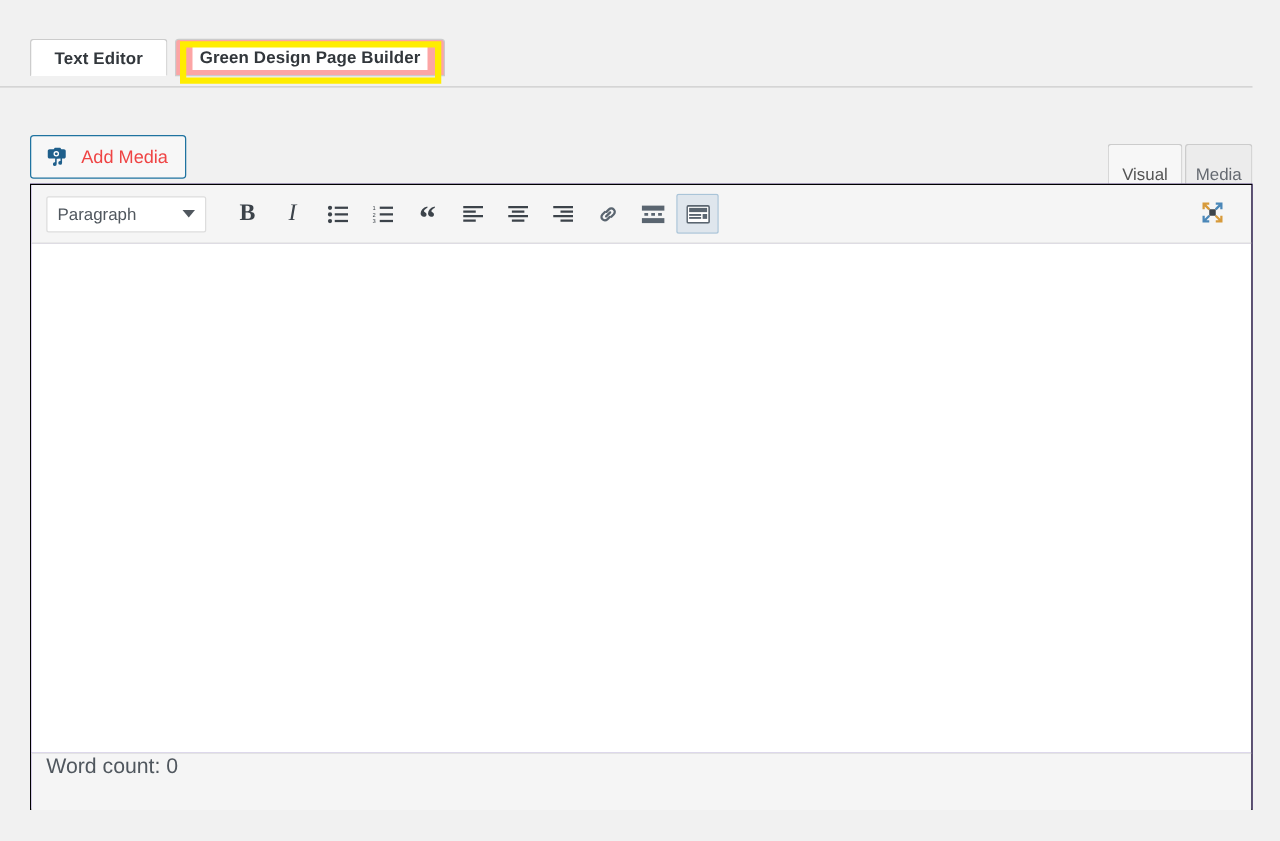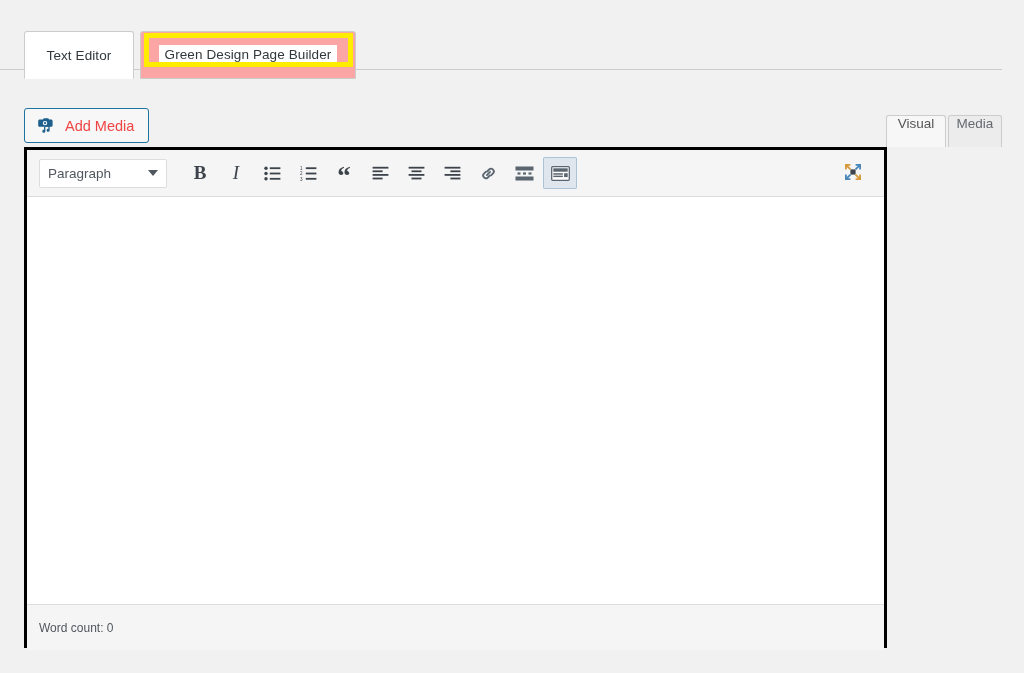--- a/index.html
+++ b/index.html
@@ -21,29 +21,29 @@
     left: 0;
     top: 31px;
     width: 1002px;
     height: 39px;
     border-bottom: 1px solid #ccc;
     box-sizing: border-box;
   }
   .tab {
     position: absolute;
     top: 0;
-    height: 48px;
+    height: 30px;
     box-sizing: border-box;
     border: 1px solid #ccc;
     border-radius: 3px 3px 0 0;
     display: flex;
     align-items: center;
     justify-content: center;
     font-size: 13.5px;
-    font-weight: normal;
+    font-weight: bold;
     color: #32373c;
     letter-spacing: 0.1px;
   }
   .tab-text-editor {
     left: 24px;
     width: 110px;
     background: #fff;
     border-bottom: 1px solid #fff;
   }
   .tab-green-design {
@@ -101,21 +101,21 @@
     left: 0;
     width: 1002px;
     height: 32px;
   }
   .mode-tab {
     position: absolute;
     top: 0;
     height: 32px;
     box-sizing: border-box;
     display: flex;
-    align-items: flex-start;
+    align-items: flex-end;
     justify-content: center;
     font-size: 13.5px;
     color: #646970;
     border: 1px solid #ccc;
     border-bottom: none;
     border-radius: 3px 3px 0 0;
     cursor: pointer;
   }
   .mode-tab.active {
     background: #f7f7f7;
@@ -125,24 +125,24 @@
     background: #ececec;
   }
   .mode-visual { left: 886px; width: 60px; }
   .mode-text   { left: 948px; width: 54px; }
 
   
   .editor-wrap {
     position: absolute;
     left: 24px;
     top: 147px;
-    width: 863px;
+    width: 978px;
     height: 501px;
     box-sizing: border-box;
-    border: 3px solid #000000;
+    border: 1px solid #000000;
     background: #8b5cf6;
   }
   .toolbar {
     position: relative;
     height: 46px;
     background: #f5f5f5;
     border-bottom: 1px solid #ddd;
     display: flex;
     align-items: center;
     padding-left: 12px;
@@ -222,23 +222,22 @@
   .content-area {
     height: 407px;
     background: #fff;
     cursor: text;
   }
   .statusbar {
     height: 45px;
     background: #f5f5f5;
     border-top: 1px solid #ddd;
     display: flex;
-    align-items: center;
     padding-left: 12px;
-    font-size: 12px;
+    font-size: 17px;
     color: #50575e;
   }
 </style>
 </head>
 <body>
 
 <div class="tab-strip">
   <div class="tab tab-text-editor">
     <span>Text Editor</span>
   </div>

